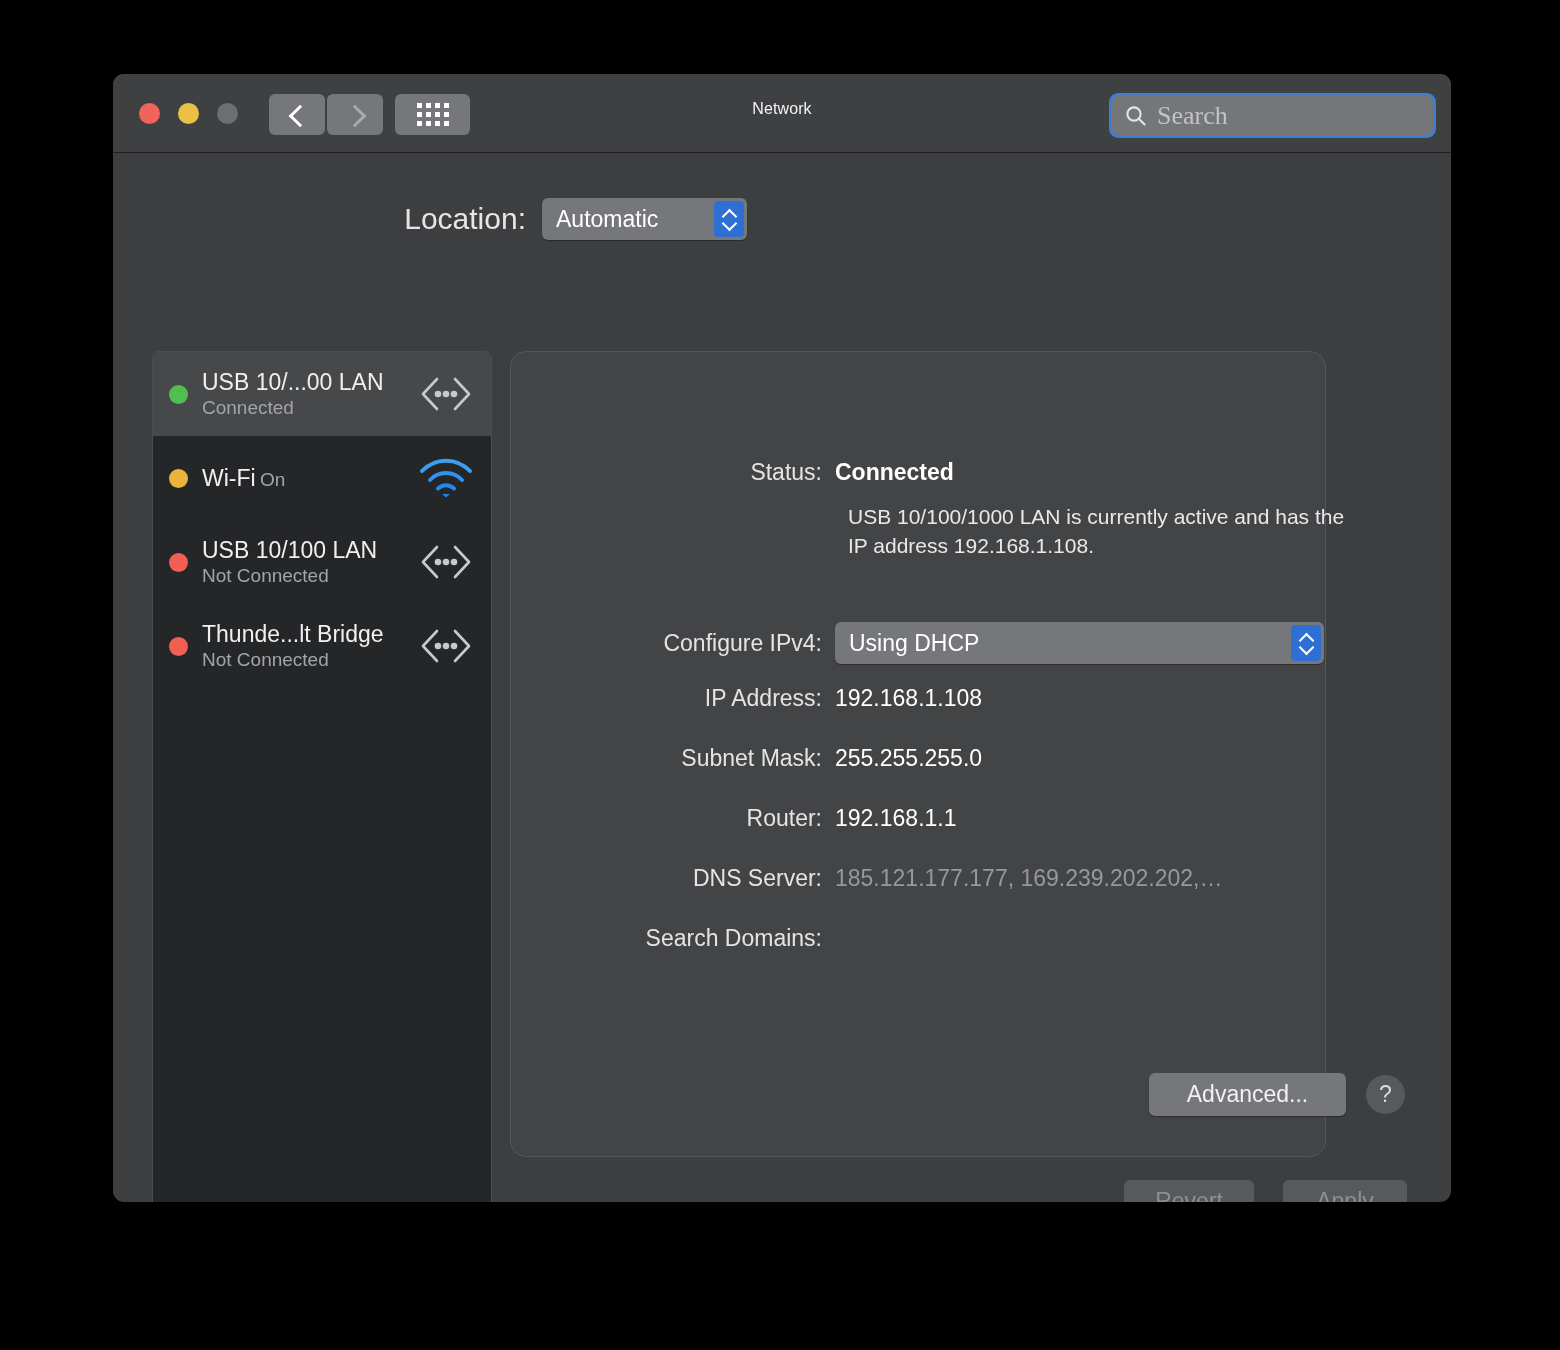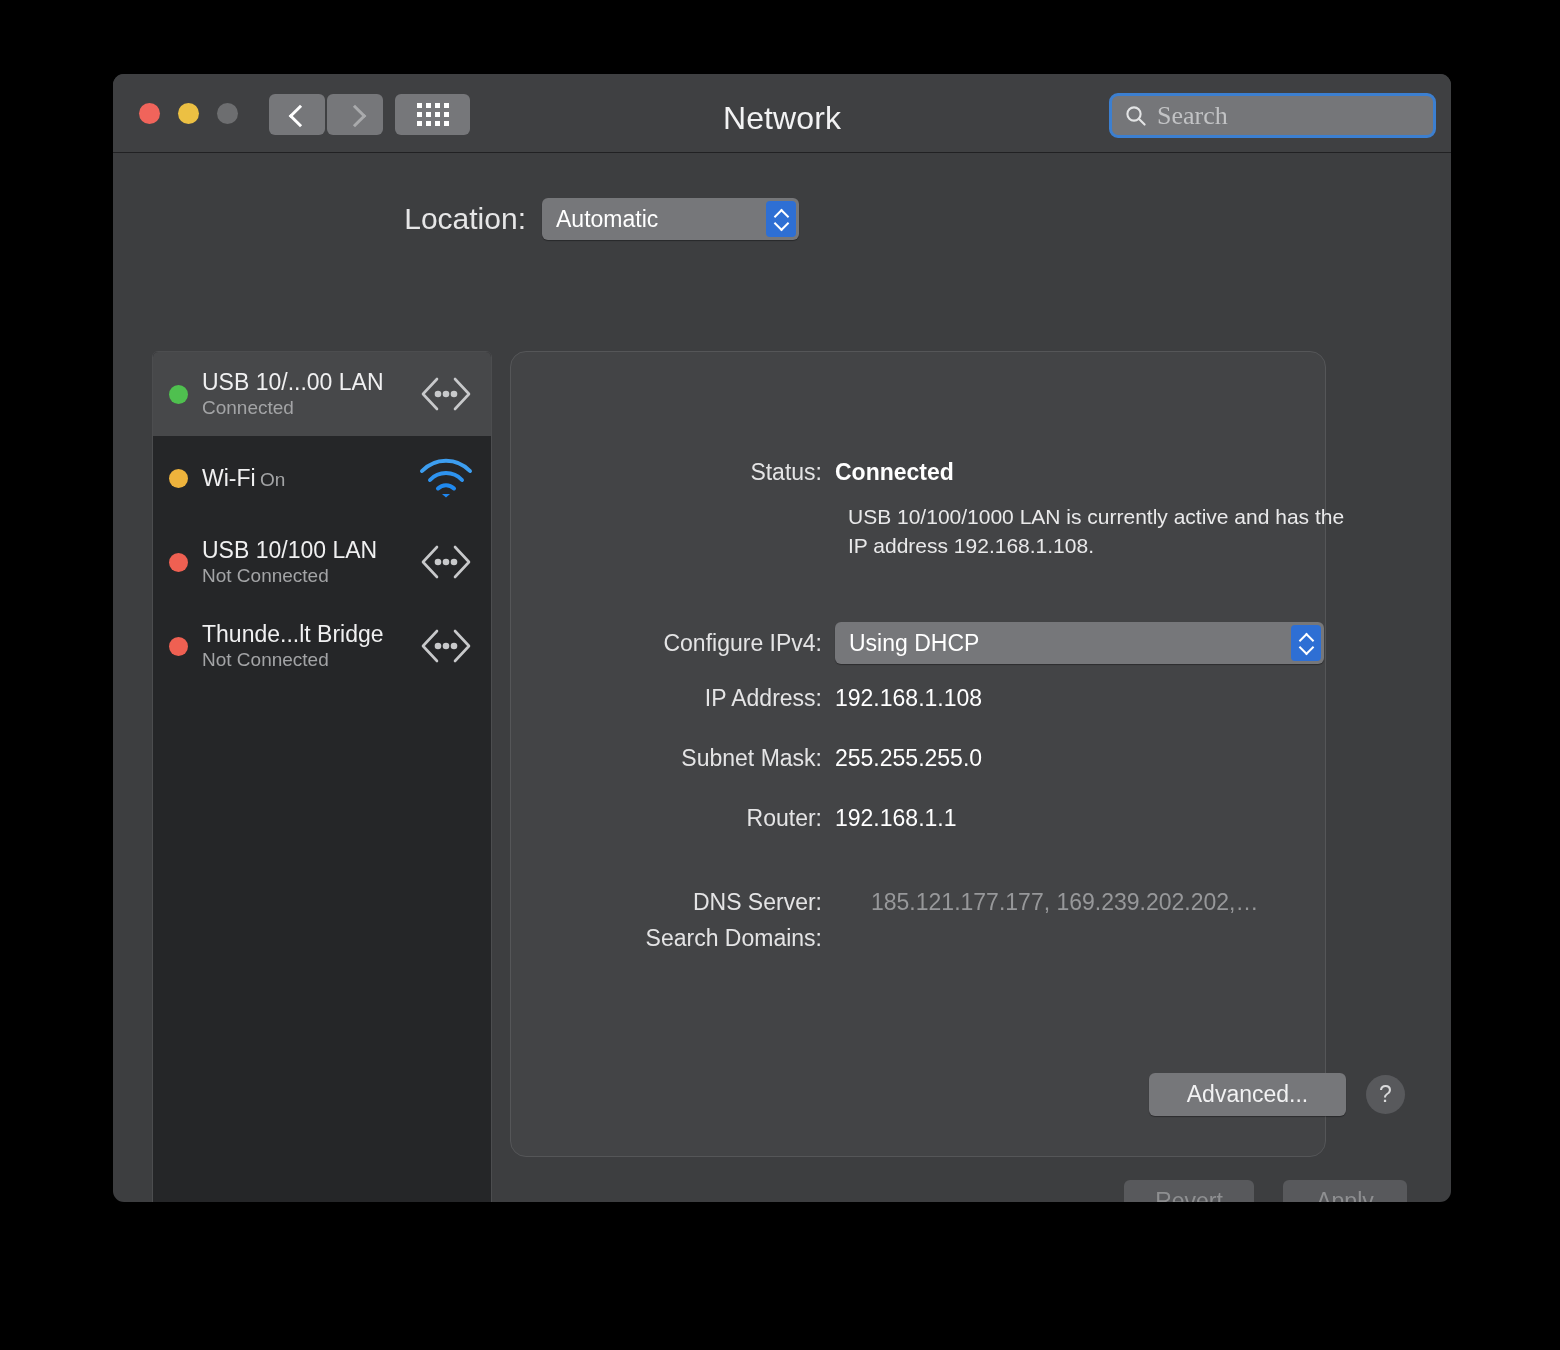--- a/index.html
+++ b/index.html
@@ -84,21 +84,21 @@
     grid-template-rows: repeat(3, 5px);
     gap: 4px;
   }
   .grid-dots i { background: #ffffff; display: block; width: 5px; height: 5px; }
 
   #win-title {
     position: absolute;
     left: 0; right: 0; top: 26px;
     text-align: center;
     color: #f2f2f3;
-    font-size: 32px;
+    font-size: 16px;
     letter-spacing: 0.1px;
   }
 
   
   #search-wrap {
     position: absolute;
     right: 15px;
     top: 19px;
     width: 327px;
     height: 45px;
@@ -176,21 +176,21 @@
   .stepper .up::before, .stepper .dn::before {
     content: "";
     position: absolute;
     left: 1px; top: 1px;
     width: 9px; height: 9px;
     border-left: 2.4px solid #fff;
     border-top: 2.4px solid #fff;
   }
   .stepper .up::before { transform: rotate(45deg); }
   .stepper .dn::before { transform: rotate(225deg); top: -3px; }
-  #location-popup { width: 257px; }
+  #location-popup { width: 205px; }
 
   
   #sidebar {
     position: absolute;
     left: 39px;
     top: 198px;
     width: 340px;
     height: 986px;
     background: #252628;
     border: 1px solid #4c4d4f;
@@ -313,21 +313,21 @@
     width: 500px;
     color: #e9e9ea;
     font-size: 21px;
     line-height: 29px;
   }
   #ipv4-row   { top: 270px; align-items: center; }
   #ipv4-popup { width: 489px; }
   #ip-row     { top: 330px; }
   #subnet-row { top: 390px; }
   #router-row { top: 450px; }
-  #dns-row    { top: 534px; gap: 36px; }
+  #dns-row    { top: 510px; }
   #domains-row{ top: 570px; }
 
   #advanced-btn {
     position: absolute;
     left: 638px;
     top: 721px;
     width: 197px;
     height: 43px;
     background: #76777a;
     border-radius: 6px;

